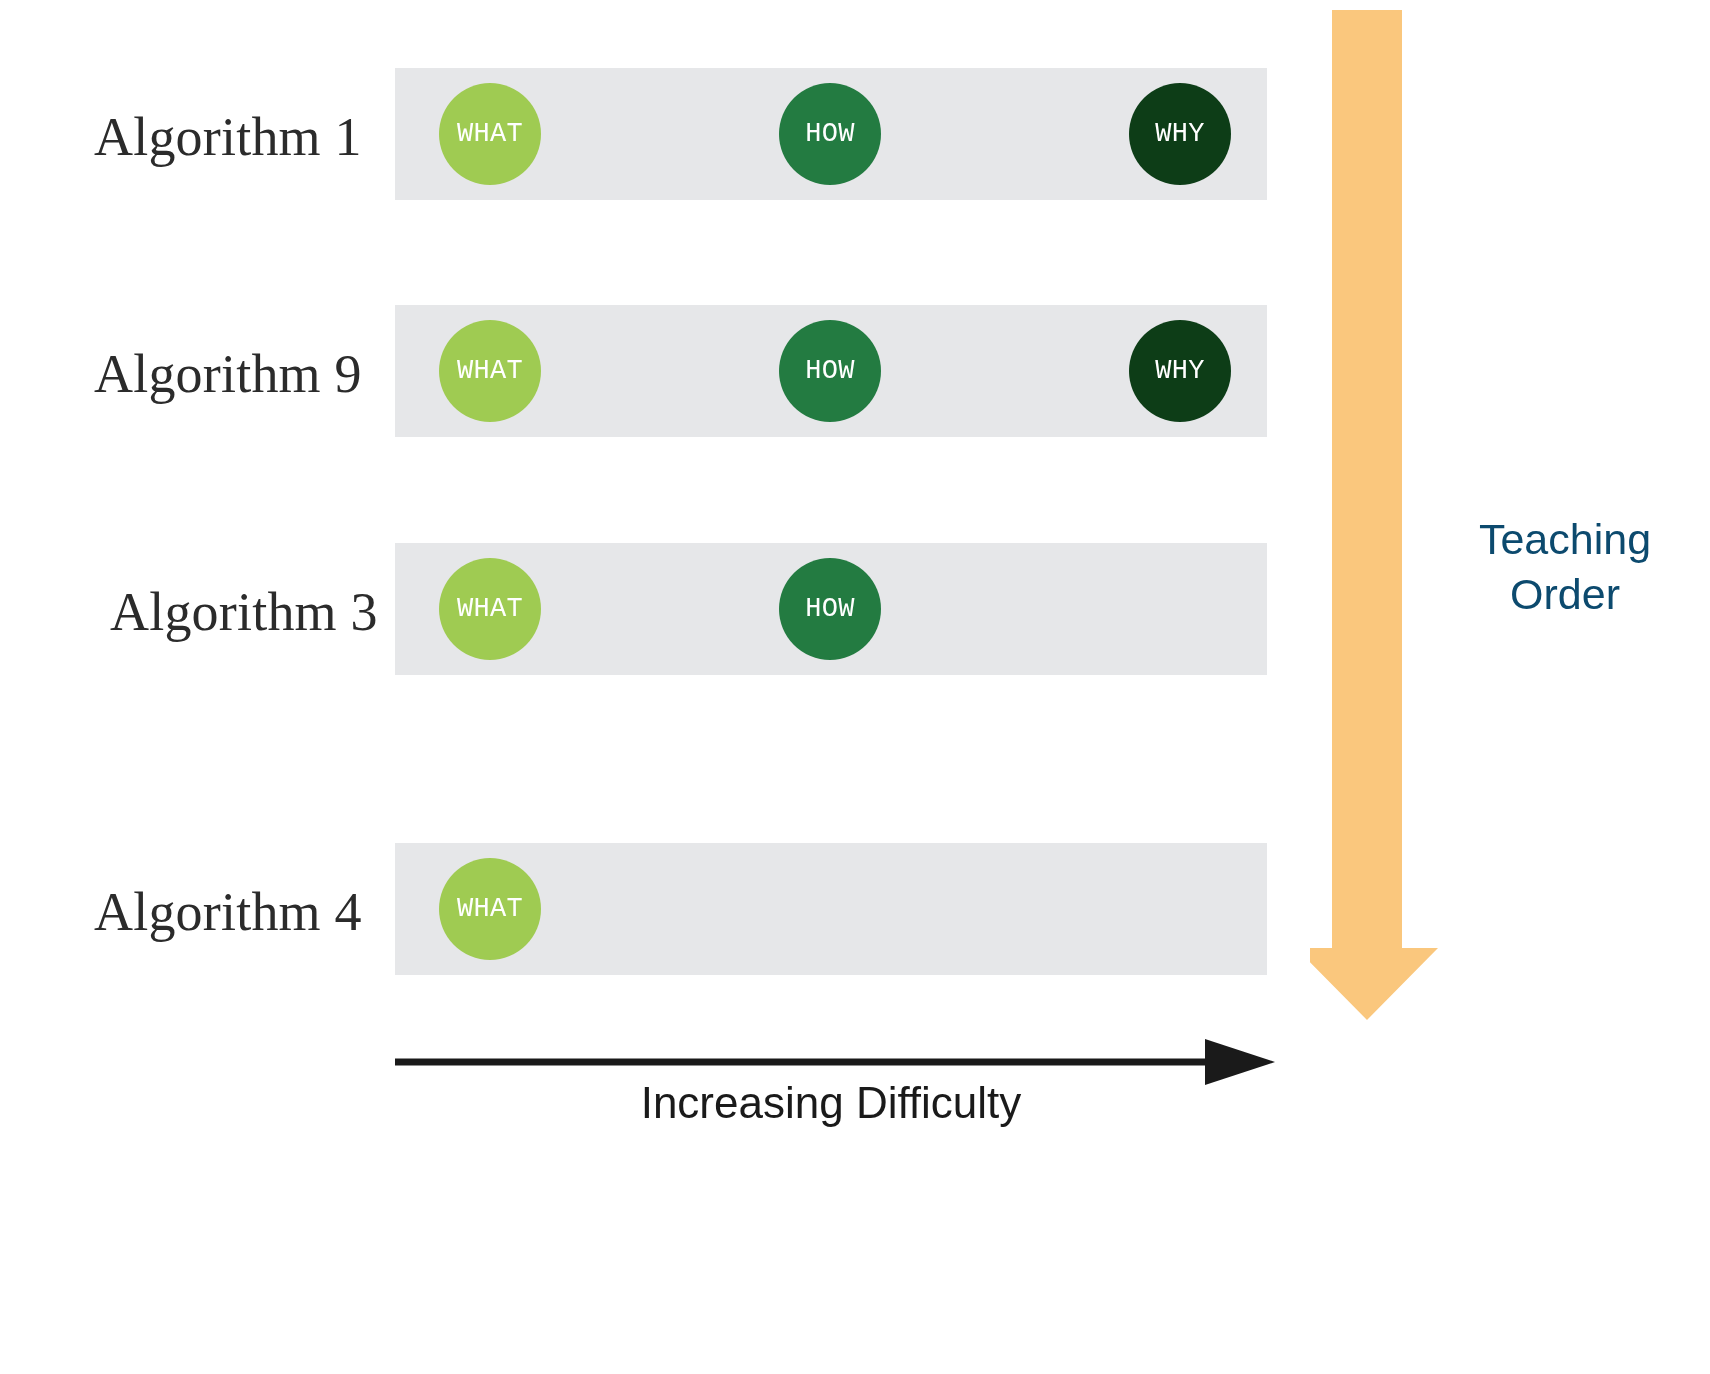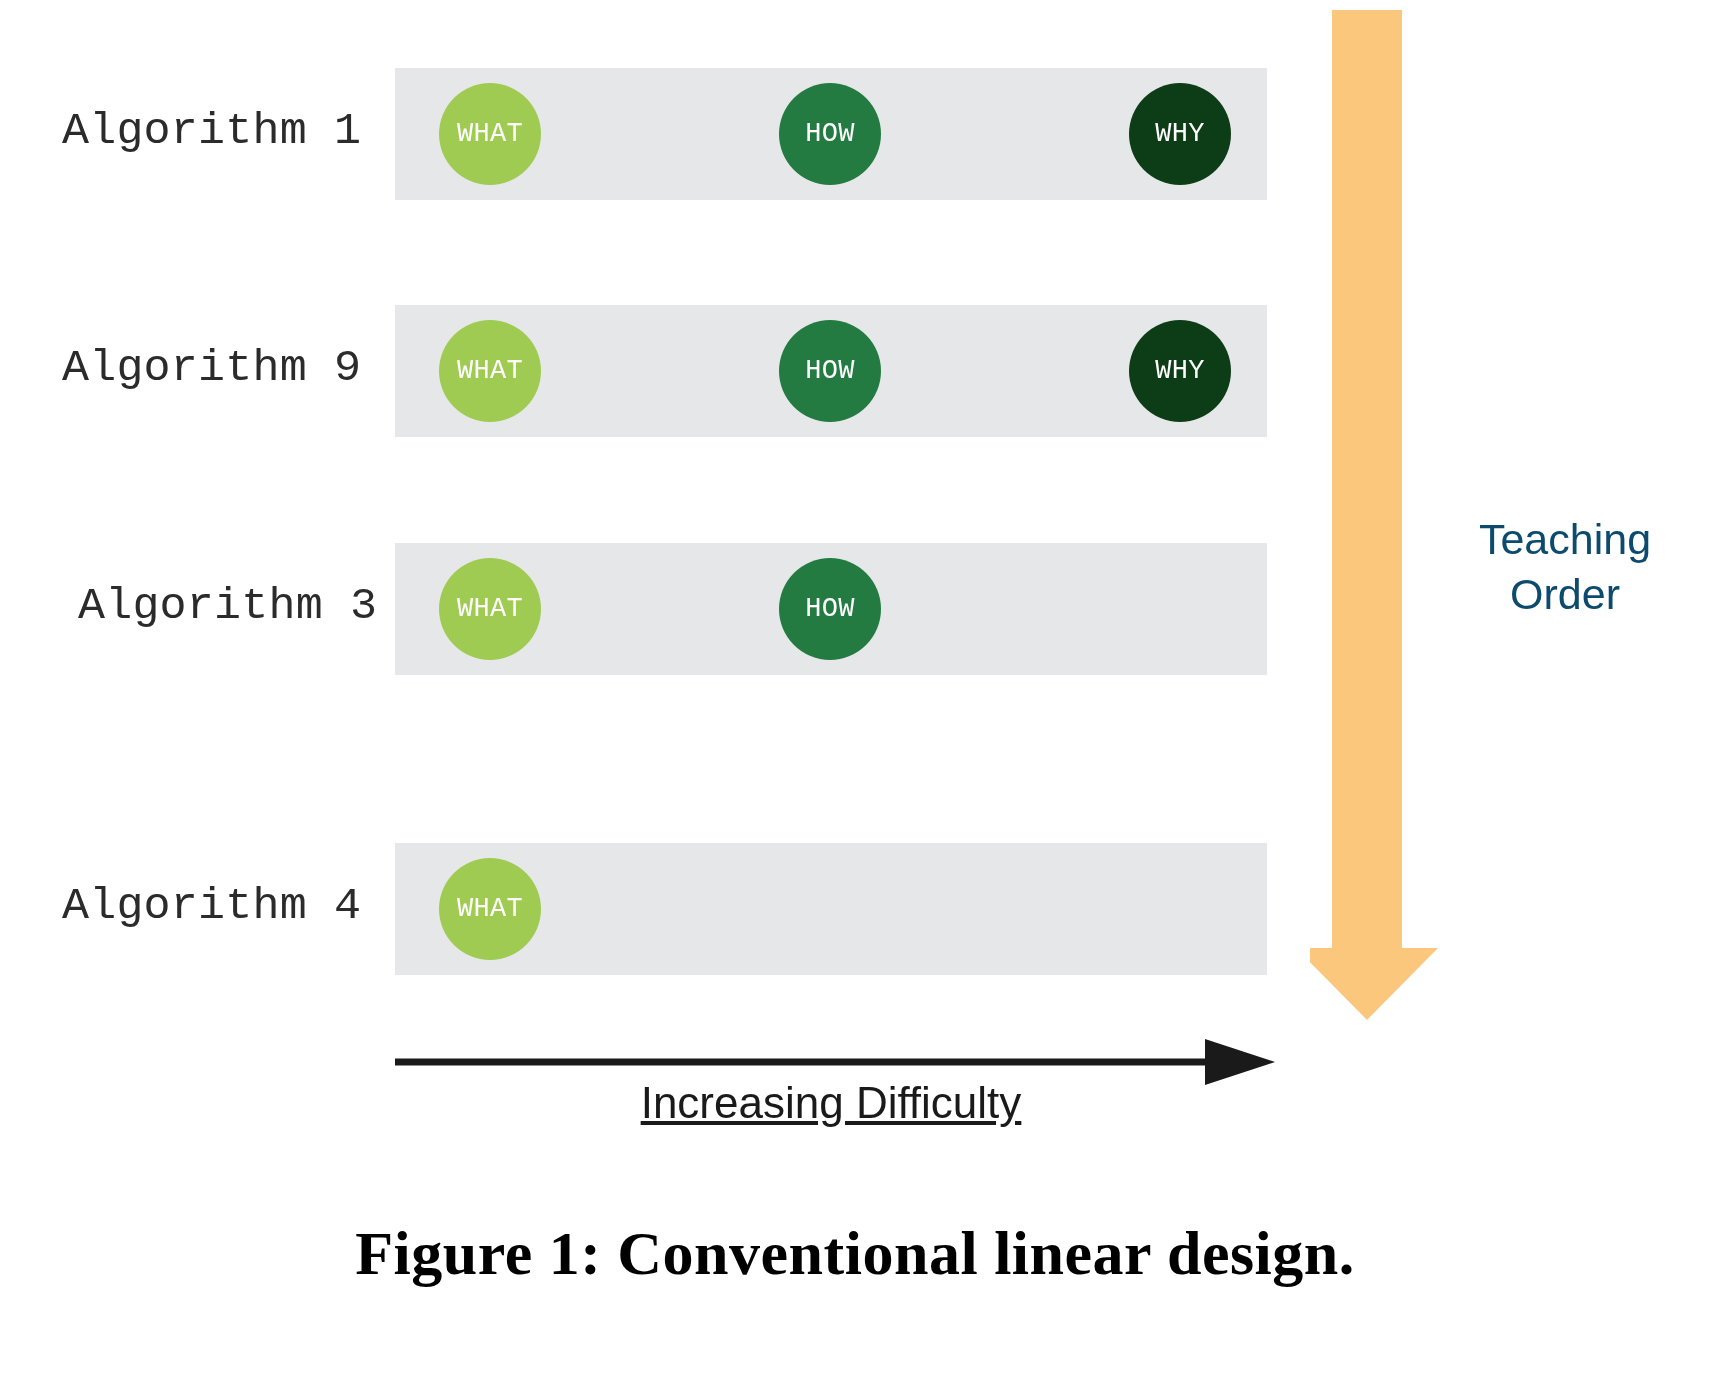--- a/index.html
+++ b/index.html
@@ -18,26 +18,27 @@
     overflow: hidden;
   }
 
   
   .row-band {
     position: absolute;
     background: #e6e7e9;
   }
   .row-label {
     position: absolute;
-    font-family: Liberation Mono, monospace;
-    font-size: 45px;
+    font-family: Liberation Serif, serif;
+    font-size: 54px;
     color: #2b2b2b;
     letter-spacing: 0.2px;
     white-space: nowrap;
     text-align: left;
+    margin-left: 32px;
   }
 
   
   .concept {
     position: absolute;
     width: 102px;
     height: 102px;
     border-radius: 50%;
     display: flex;
     align-items: center;
@@ -81,21 +82,20 @@
   }
   #difficulty-label {
     position: absolute;
     left: 395px;
     top: 1078px;
     width: 872px;
     text-align: center;
     font-family: "Liberation Sans", sans-serif;
     font-size: 44px;
     color: #1a1a1a;
-    text-decoration: underline;
   }
 
   
   #caption {
     position: absolute;
     left: 0;
     top: 1218px;
     width: 1710px;
     text-align: center;
     font-family: "Liberation Serif", serif;
@@ -137,15 +137,14 @@
   <div id="teaching-order-label" style="color: #0c4a6e;">Teaching
 Order</div>
 
   <svg id="difficulty-arrow" viewBox="0 0 900 54" xmlns="http://www.w3.org/2000/svg" aria-hidden="true">
     <line id="difficulty-arrow-line" x1="10" y1="27" x2="828" y2="27" stroke="#1a1a1a" stroke-width="7"></line>
     <polygon id="difficulty-arrow-head" points="820,4 890,27 820,50" fill="#1a1a1a"></polygon>
   </svg>
 
   <div id="difficulty-label">Increasing Difficulty</div>
 
-  <div id="caption">Figure 1: Conventional linear design.</div>
 
 </div>
 
 </body></html>

